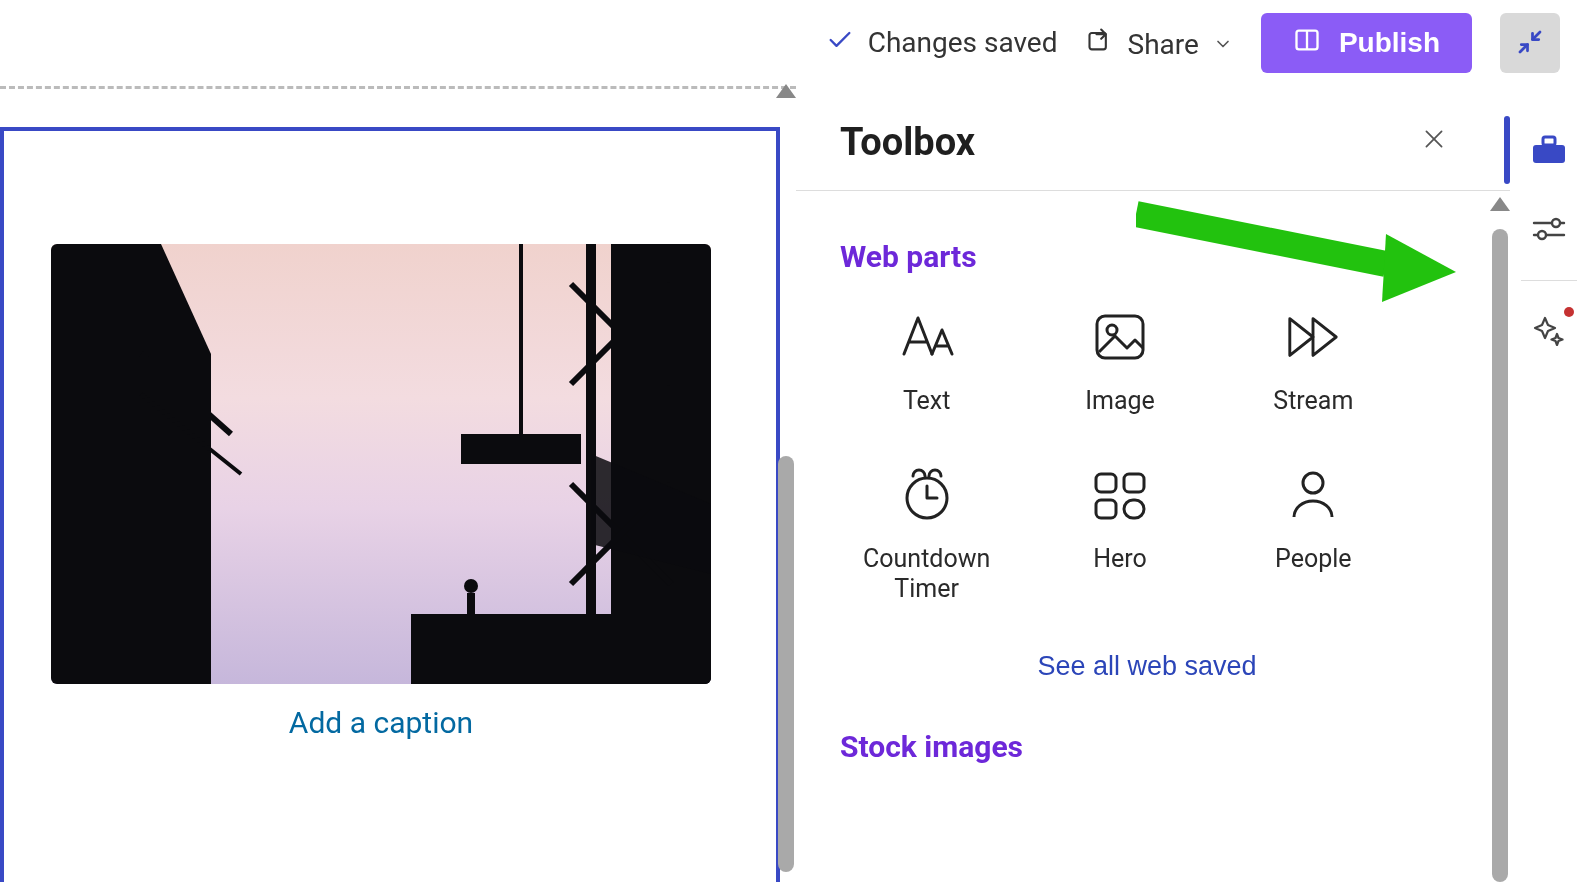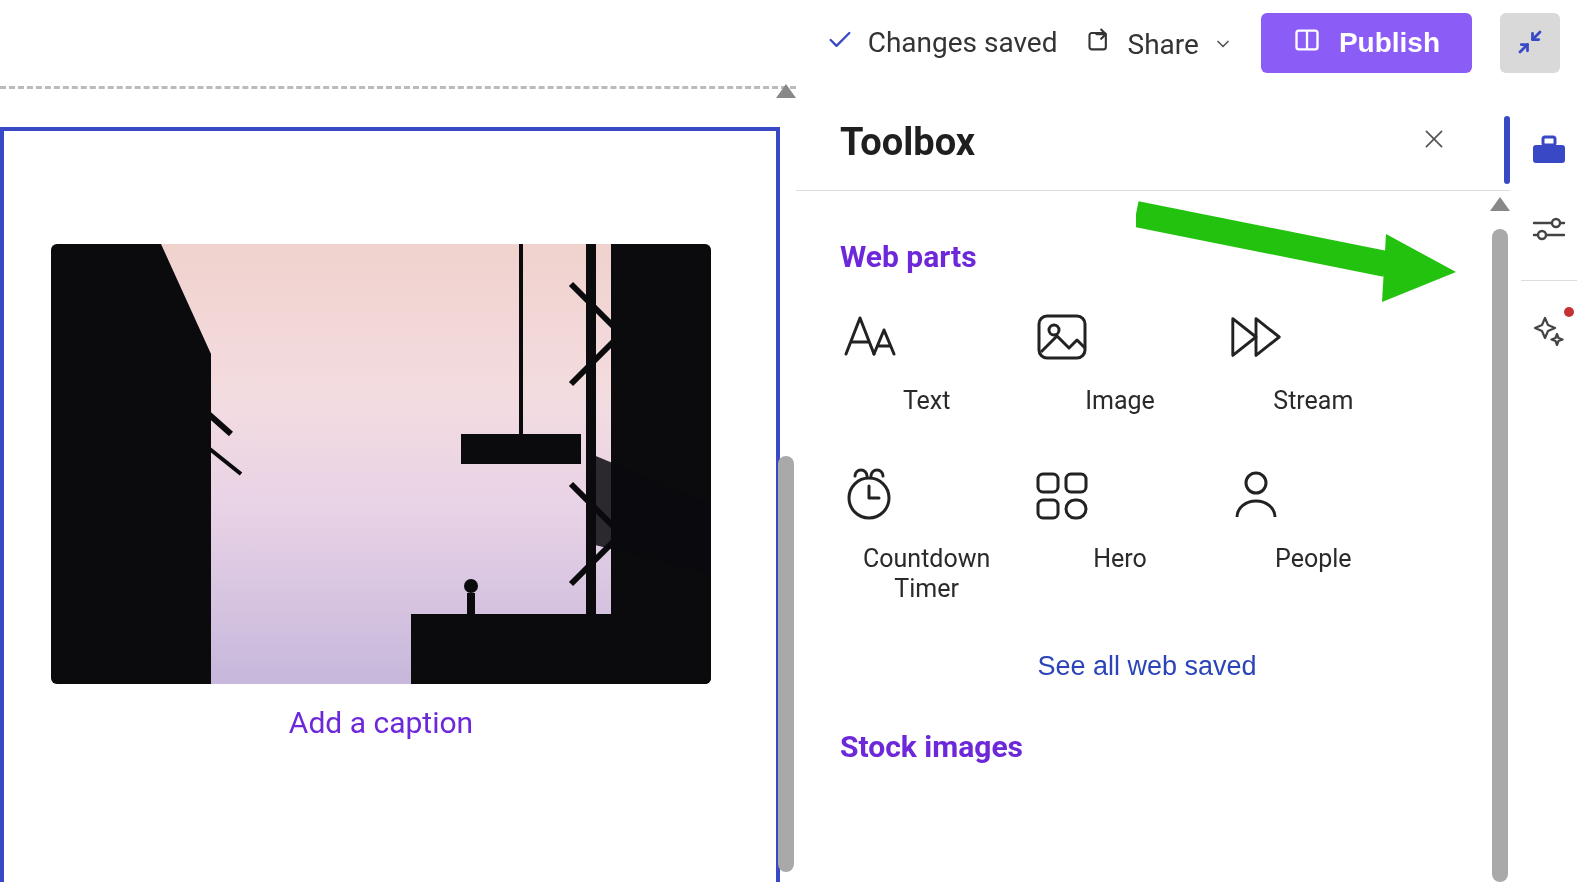--- a/index.html
+++ b/index.html
@@ -105,21 +105,21 @@
     overflow: hidden;
     background: linear-gradient(to bottom, #f0d2cd 0%, #f3dce0 35%, #e8d2e6 60%, #c6b7db 100%);
   }
   .img-placeholder svg { width: 100%; height: 100%; display:block; }
   .caption {
     position: absolute;
     left: 47px; top: 574px;
     width: 660px;
     text-align: center;
     font-size: 30px;
-    color: #6d28d9;
+    color: #0369a1;
   }
 
   
   .toolbox {
     flex: 1;
     border-top: 0;
     position: relative;
     display: flex;
     flex-direction: column;
   }
@@ -146,21 +146,21 @@
     font-size: 30px; font-weight: 700; color: #6d28d9;
     margin: 18px 0 34px 0;
   }
   .grid {
     display: grid;
     grid-template-columns: repeat(3, 1fr);
     gap: 50px 20px;
     width: 560px;
   }
   .wp-item {
-    display: flex; flex-direction: column; 
+    display: flex; flex-direction: column; align-items: center;
     gap: 20px; cursor: pointer;
     text-align: center;
   }
   .wp-icon { width: 58px; height: 58px; display:flex; align-items:center; justify-content:center; }
   .wp-label { font-size: 25px; color: #2a2a2a; line-height: 1.2; }
   .see-all {
     display: block;
     margin: 46px auto 46px auto;
     background: none; border: none;
     color: #2b45b8;

